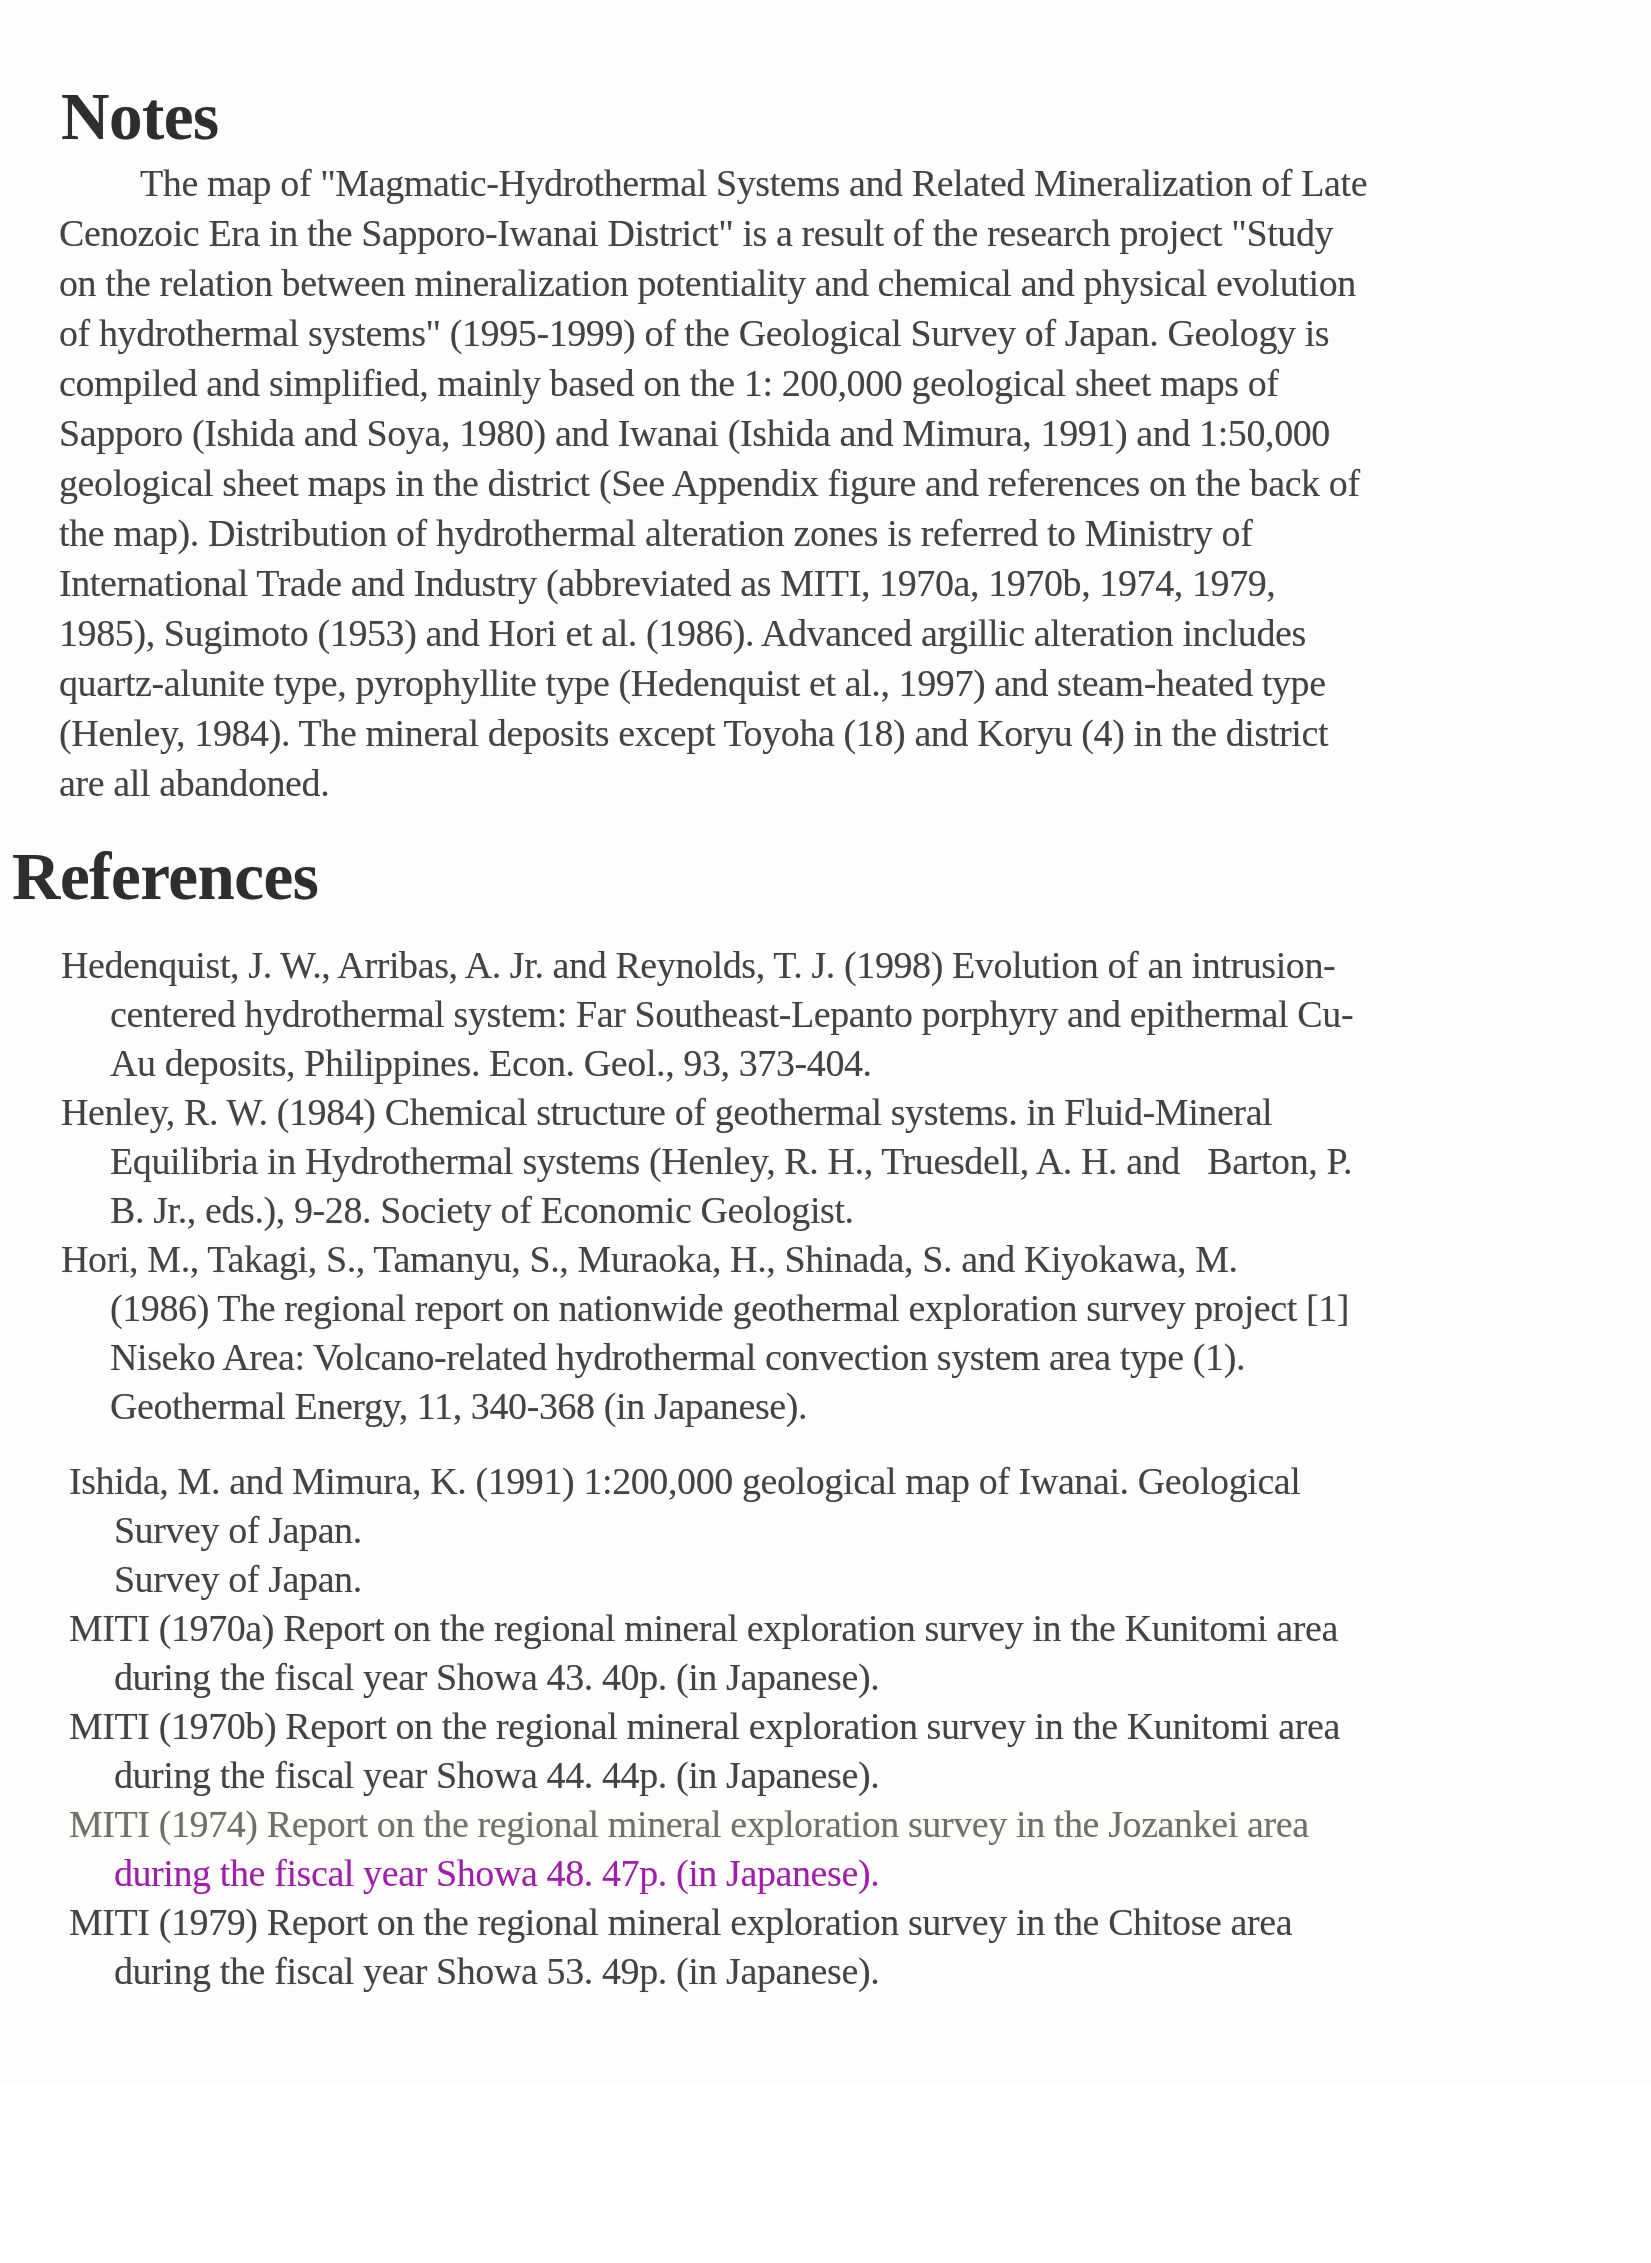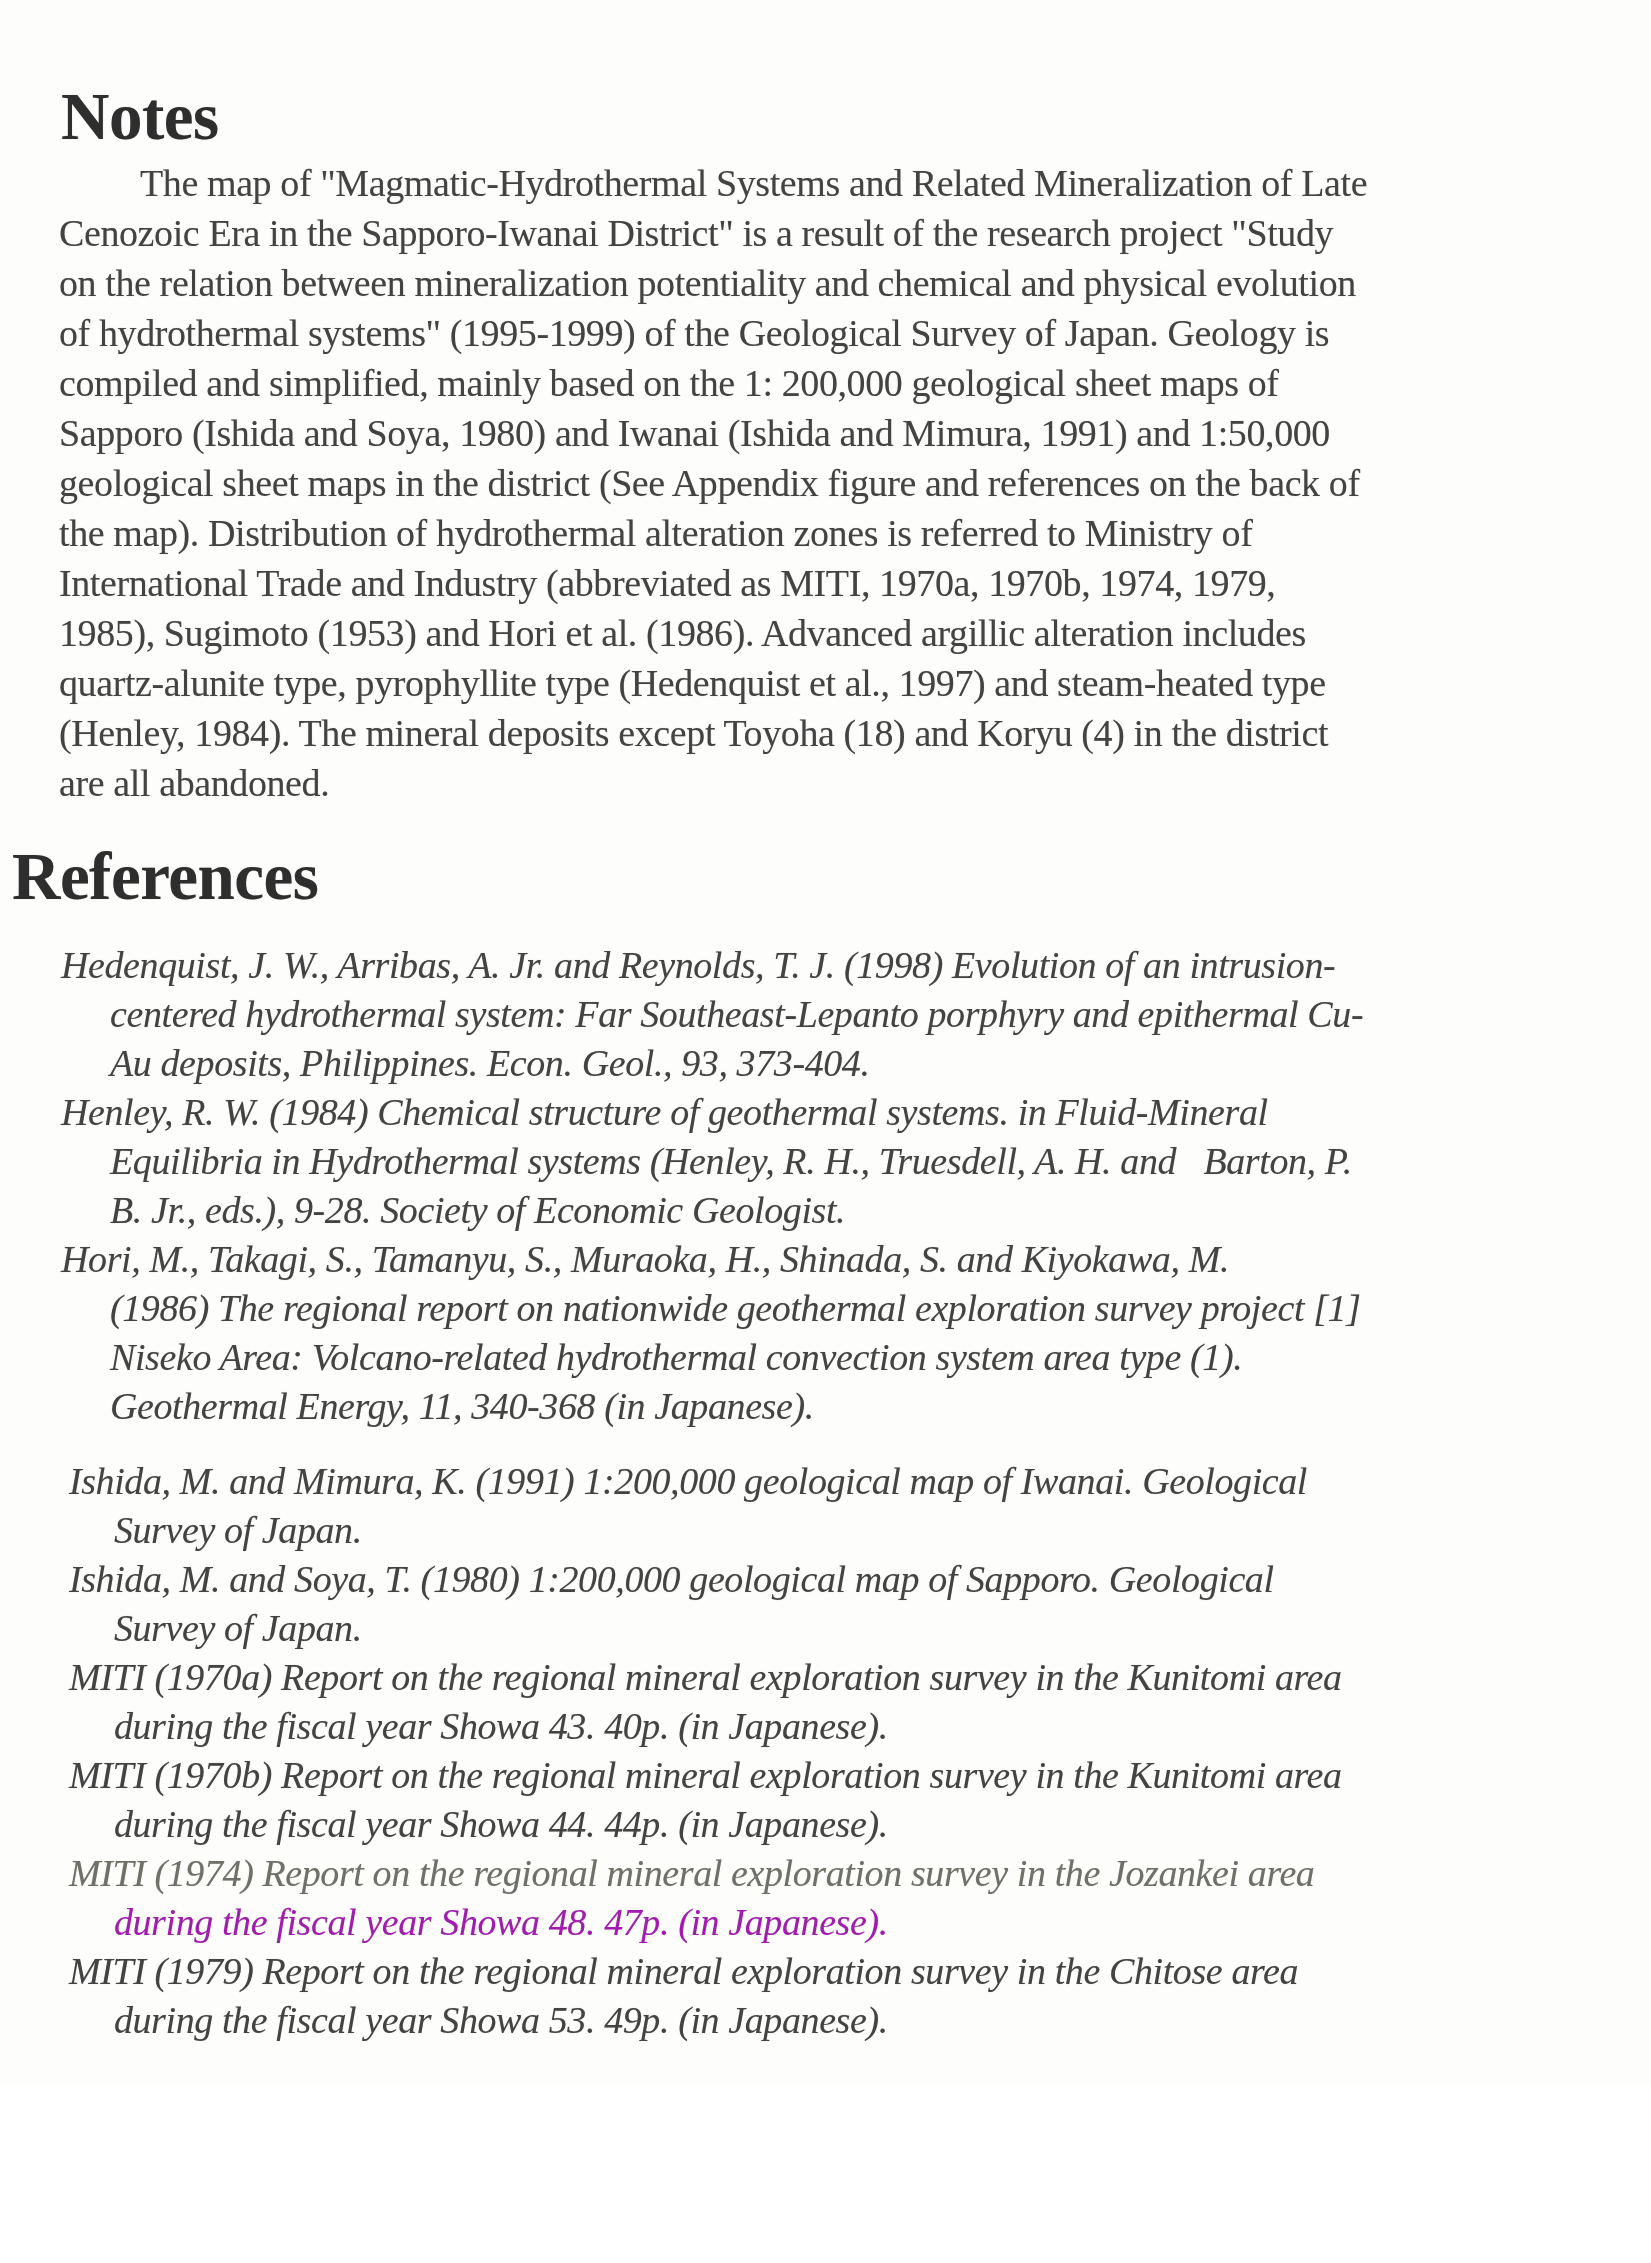--- a/index.html
+++ b/index.html
@@ -40,21 +40,20 @@
   .pline {
     height: 50px;
     line-height: 50px;
     white-space: pre;
   }
   .pline.indent { padding-left: 81px; }
   .rline {
     height: 49px;
     line-height: 49px;
     white-space: pre;
-    font-style: italic;
   }
   .entry { margin: 0; }
   .entry .rline.cont { padding-left: 49px; }
   .entry.shift { padding-left: 7.9px; }
   .entry.shift .rline.cont { padding-left: 45px; }
   .entry.gap-before { margin-top: 25.6px; }
   .rline.faded1 { color: #6e7069; text-shadow: 0 0 1px rgba(120,125,115,0.4); }
   .rline.faded2 { color: #a21caf; text-shadow: 0 0 1px rgba(135,142,125,0.45); }
 </style>
 </head>
@@ -102,21 +101,20 @@
       <div class="rline cont">Niseko Area: Volcano-related hydrothermal convection system area type (1).</div>
       <div class="rline cont">Geothermal Energy, 11, 340-368 (in Japanese).</div>
     </div>
 
     <div class="entry shift gap-before">
       <div class="rline">Ishida, M. and Mimura, K. (1991) 1:200,000 geological map of Iwanai. Geological</div>
       <div class="rline cont">Survey of Japan.</div>
     </div>
 
     <div class="entry shift">
-      <div class="rline">Ishida, M. and Soya, T. (1980) 1:200,000 geological map of Sapporo. Geological</div>
       <div class="rline cont">Survey of Japan.</div>
     </div>
 
     <div class="entry shift">
       <div class="rline">MITI (1970a) Report on the regional mineral exploration survey in the Kunitomi area</div>
       <div class="rline cont">during the fiscal year Showa 43. 40p. (in Japanese).</div>
     </div>
 
     <div class="entry shift">
       <div class="rline">MITI (1970b) Report on the regional mineral exploration survey in the Kunitomi area</div>

